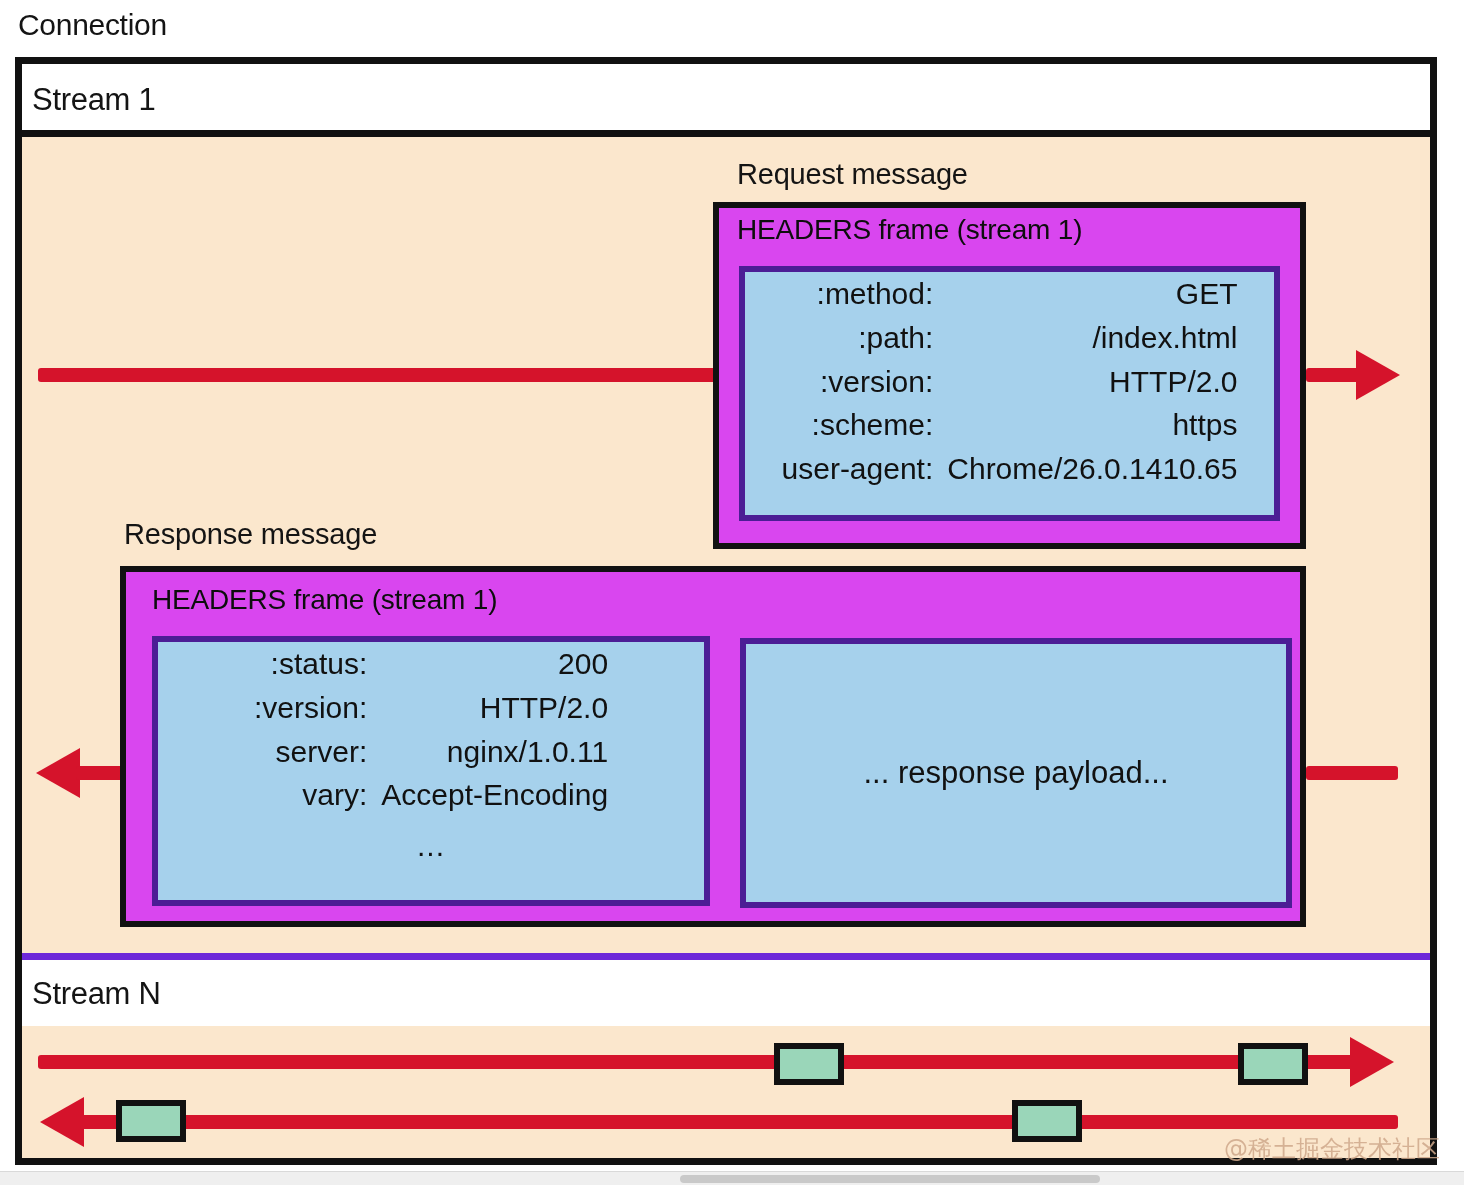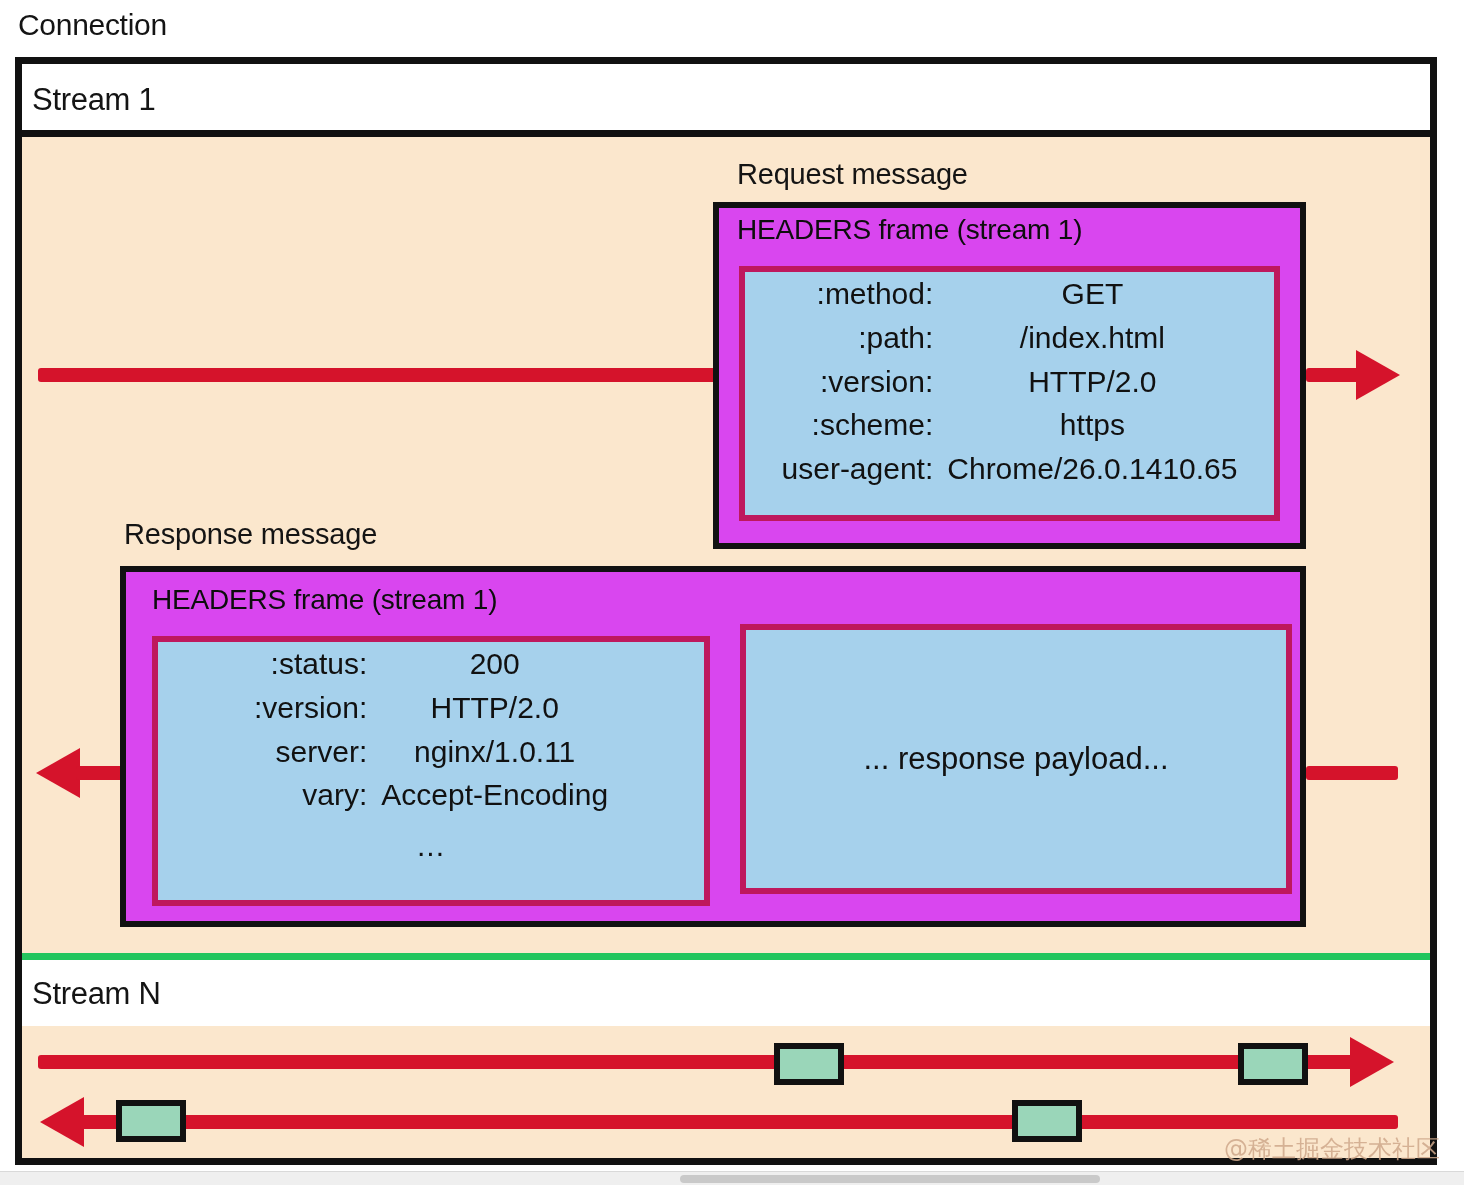--- a/index.html
+++ b/index.html
@@ -34,21 +34,21 @@
     background:#ffffff;
     display:flex; align-items:center;
     box-sizing:border-box;
   }
   .stream-hdr .lbl{
     font-size:31px; letter-spacing:-0.3px;
     margin-left:10px; color:#141414; white-space:nowrap;
   }
   #stream1-hdr{ left:22px; top:64px; width:1408px; height:72px; }
   #streamN-hdr{ left:22px; top:953px; width:1408px; height:82px;
-                border-top:7px solid #22c55e; border-bottom:7px solid #111;}
+                border-top:7px solid #6d28d9; border-bottom:7px solid #111;}
 
   
   .hdr-rule{ left:22px; top:130px; width:1408px; height:7px; background:#111; }
 
   
   .stream-body{ background:#fbe7cd; }
   #stream1-body{ left:22px; top:137px; width:1408px; height:816px; }
   #streamN-body{ left:22px; top:1026px; width:1408px; height:132px; }
 
   
@@ -77,34 +77,34 @@
     box-sizing:border-box;
   }
   .frame-title{
     position:absolute; left:18px; top:6px;
     font-size:28px; letter-spacing:-0.2px; color:#0d0d0d; white-space:nowrap;
   }
   
   .payload-blue{
     position:absolute;
     background:#a6d1ec;
-    border:6px solid #be185d;
+    border:6px solid #4c1d95;
     box-sizing:border-box;
   }
 
   
   table.kv{
     border-collapse:collapse;
     margin:0 auto;
     font-size:30px;
     color:#111111;
   }
   table.kv td{ padding:3px 0; line-height:1.26; white-space:nowrap; }
   table.kv td.k{ text-align:right; padding-right:14px; }
-  table.kv td.v{ text-align:center; }
+  table.kv td.v{ text-align:right; }
   table.kv td.dots{ text-align:center; padding-top:10px; letter-spacing:1px;}
 
   .payload-text{
     position:absolute; left:0; right:0; top:50%;
     transform:translateY(-50%);
     text-align:center; font-size:31px; color:#111111;
   }
 
   
   .vdots{ left:718px; top:955px; width:20px; }
@@ -217,21 +217,21 @@
               </tr>
               <tr>
                 <td colspan="2" class="dots">...</td>
               </tr>
             </tbody>
         </table>
       </div>
     </div>
 
     <div style="position:absolute; left:608px; top:6px; width:560px; height:340px;">
-      <div class="payload-blue" style="left:6px; top:46px; width:552px; height:270px;">
+      <div class="payload-blue" style="left:6px; top:60px; width:552px; height:270px;">
         <div class="payload-text">... response payload...</div>
       </div>
     </div>
   </div>
 
   <div class="abs vdots">
     <i></i>
     <i></i>
     <i></i>
   </div>

